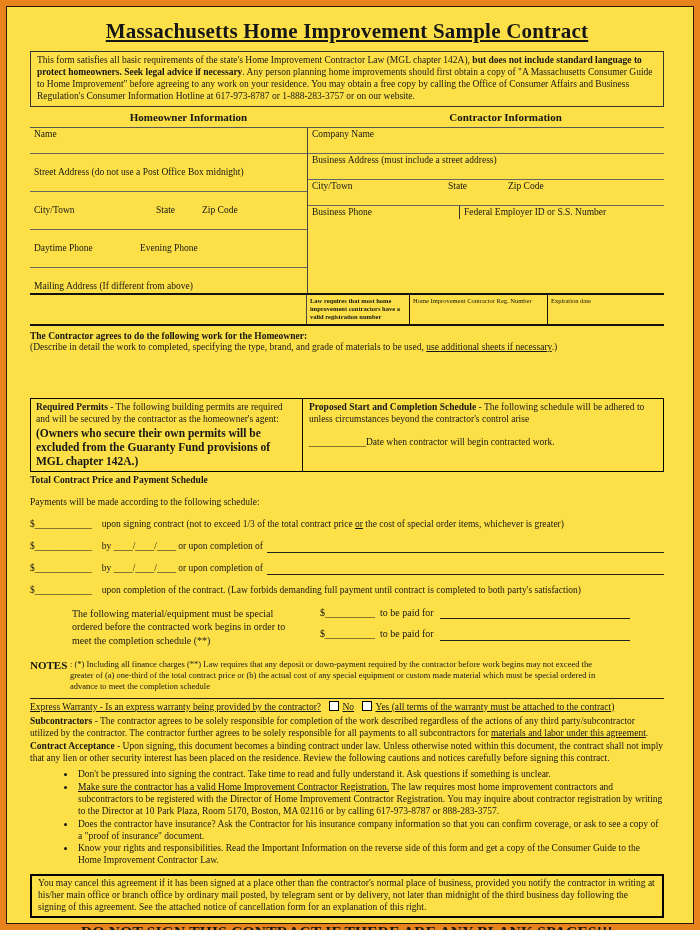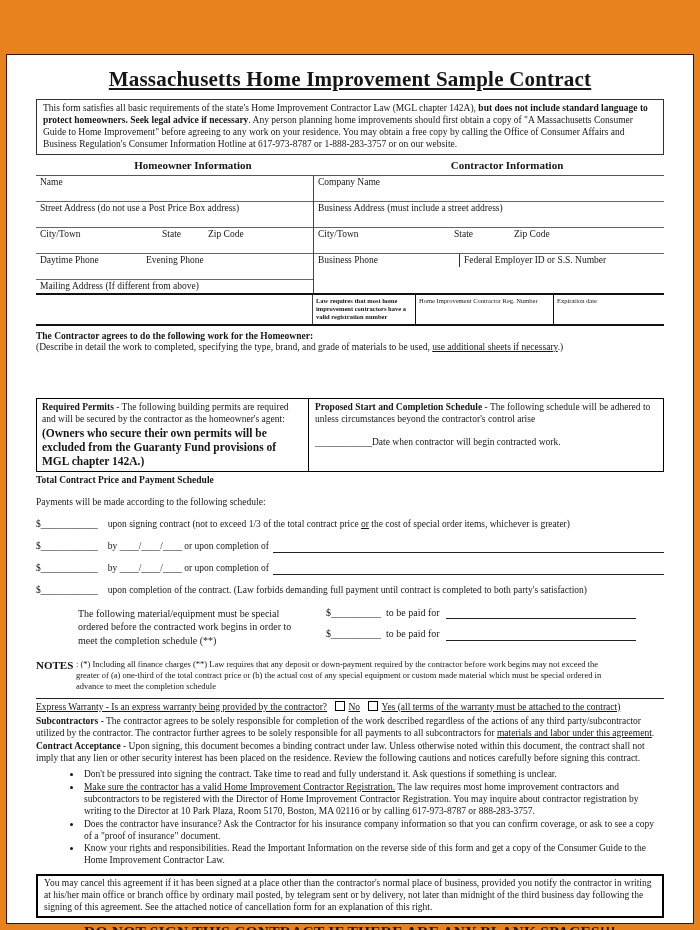--- a/index.html
+++ b/index.html
@@ -1,25 +1,25 @@
 <!DOCTYPE html>
 <html><head>
 <meta charset="utf-8">
 <style>
   html,body{margin:0;padding:0;width:700px;height:930px;overflow:hidden;}
   body{background:#e8821c;position:relative;font-family:"Liberation Serif",serif;color:#161616;}
-  .page{position:absolute;left:6px;top:6px;right:6px;bottom:6px;background:#ffffff;border:1px solid #2a1708;box-sizing:border-box;padding:6px 29px 0 29px;font-size:9.5px;line-height:1.25;margin-top:48px;}
+  .page{position:absolute;left:6px;top:6px;right:6px;bottom:6px;background:#fde047;border:1px solid #2a1708;box-sizing:border-box;padding:6px 29px 0 23px;font-size:9.5px;line-height:1.25;}
   .title{font-size:21px;font-weight:bold;text-align:center;text-decoration:underline;margin-top:5px;letter-spacing:.2px;}
   .introbox{border:1px solid #333;margin-top:7px;padding:3px 6px;text-align:left;}
   .hdrrow{display:flex;margin-top:4px;font-weight:bold;font-size:11px;}
   .hdrrow div{width:50%;text-align:center;}
   
   .fgrid{border-top:1px solid #555;display:flex;margin-top:2px;}
   .fcol{display:flex;flex-direction:column;}
-  .fcol.left{width:277px;border-right:1px solid #444;}
+  .fcol.left{width:277px;border-right:1px solid #444;gap:12px;}
   .fcol.right{flex:1;}
   .frow{height:26px;border-bottom:1px solid #666;padding:1px 4px;position:relative;box-sizing:border-box;}
   .frow.short{height:13px;border-bottom:none;}
   .frow .at{position:absolute;top:1px;}
   .fsplit{display:flex;height:13px;box-sizing:border-box;}
   .fsplit .cell{padding:1px 4px;box-sizing:border-box;}
   .fsplit .cell.fed{border-left:1px solid #333;width:205px;}
   .regrow{display:flex;border-top:2px solid #111;border-bottom:2px solid #111;height:33px;box-sizing:border-box;}
   .regrow .spacer{width:277px;border-right:1px solid #444;box-sizing:border-box;}
   .regrow .cellA{width:103px;border-right:1px solid #111;font-size:6.5px;font-weight:bold;padding:2px 3px;line-height:1.3;box-sizing:border-box;}
@@ -73,21 +73,21 @@
   </div>
 
   <div class="hdrrow">
     <div>Homeowner Information</div>
     <div>Contractor Information</div>
   </div>
 
   <div class="fgrid">
     <div class="fcol left">
       <div class="frow"><span>Name</span></div>
-      <div class="frow"><span>Street Address (do not use a Post Price Box address)</span></div>
+      <div class="frow"><span>Street Address (do not use a Post Office Box midnight)</span></div>
       <div class="frow">
         <span class="at" style="left:4px">City/Town</span>
         <span class="at" style="left:126px">State</span>
         <span class="at" style="left:172px">Zip Code</span>
       </div>
       <div class="frow">
         <span class="at" style="left:4px">Daytime Phone</span>
         <span class="at" style="left:110px">Evening Phone</span>
       </div>
       <div class="frow short"><span>Mailing Address (If different from above)</span></div>

